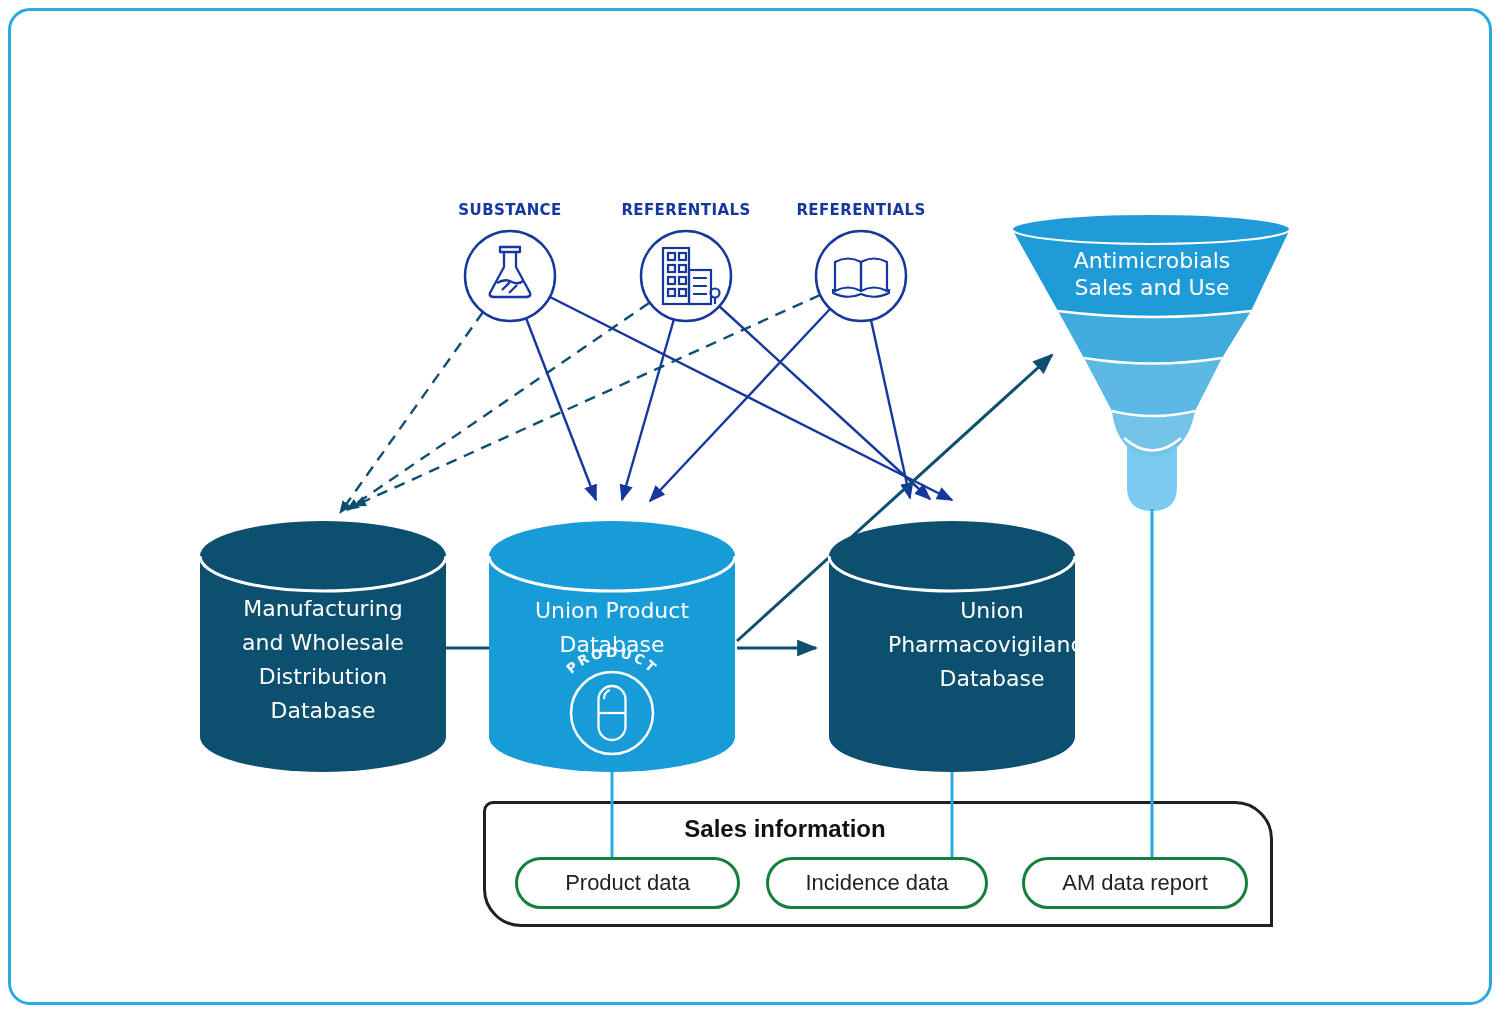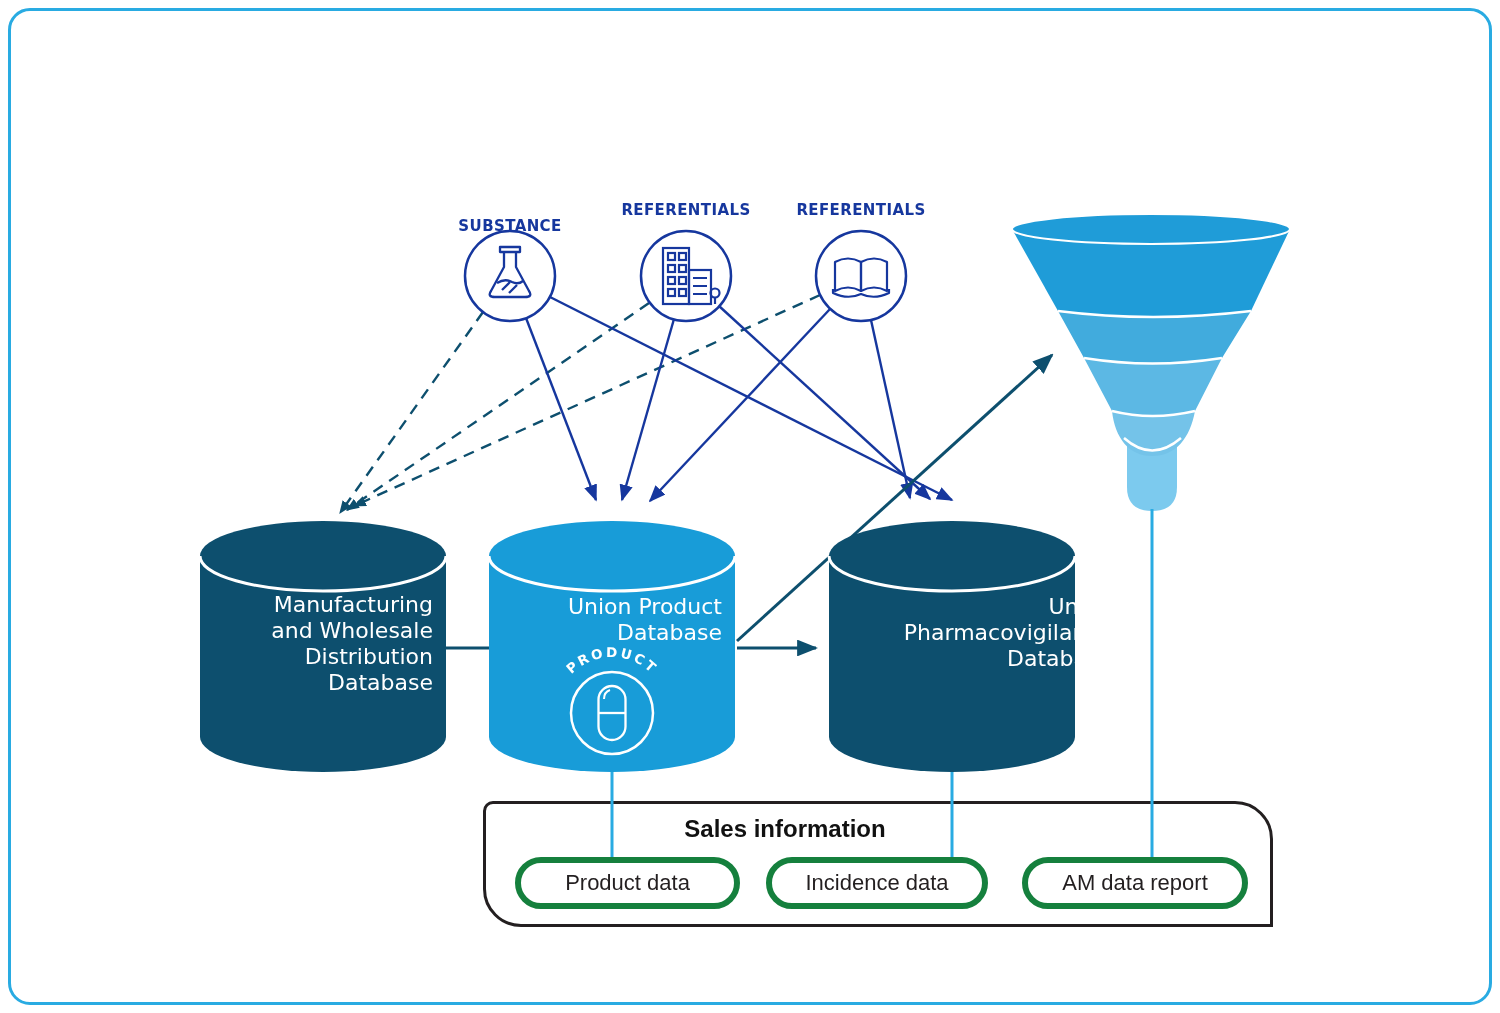--- a/index.html
+++ b/index.html
@@ -4,29 +4,29 @@
 <style>
   html,body{margin:0;padding:0;background:#fff;}
   .canvas{position:relative;width:1500px;height:1013px;background:#fff;overflow:hidden;
           font-family:"DejaVu Sans",sans-serif;}
   .frame{position:absolute;left:8px;top:8px;right:8px;bottom:8px;border:3px solid #29abe2;
          border-radius:22px;}
   .page-title{position:absolute;left:80px;top:74px;font-size:35px;font-weight:bold;
               color:#175a78;letter-spacing:0px;}
   .src-label{position:absolute;top:201px;width:200px;text-align:center;font-size:15px;
              font-weight:bold;color:#16379e;letter-spacing:.4px;}
-  .db-label{position:absolute;color:#fff;font-size:22px;line-height:26px;text-align:right;
+  .db-label{position:absolute;color:#fff;font-size:22px;line-height:34px;text-align:center;
             white-space:pre-line;}
   .funnel-label{position:absolute;left:1042px;top:247px;width:220px;color:#fff;font-size:22px;
             line-height:27px;text-align:center;white-space:pre-line;}
   .pub-box{position:absolute;left:483px;top:801px;width:790px;height:126px;background:#fff;
            border:3px solid #231f20;border-radius:10px 38px 0 38px;box-sizing:border-box;}
   .pub-heading{position:absolute;left:585px;top:815px;width:400px;text-align:center;
            font-family:"Liberation Sans",sans-serif;font-size:24px;font-weight:bold;color:#111;}
-  .pill{position:absolute;top:857px;height:52px;background:#fff;border:6px solid #15803d;
+  .pill{position:absolute;top:857px;height:52px;background:#fff;border:3px solid #15803d;
         border-radius:28px;box-sizing:border-box;display:flex;align-items:center;
         justify-content:center;font-family:"Liberation Sans",sans-serif;font-size:22px;
         color:#231f20;}
   .pill-1{left:515px;width:225px;}
   .pill-2{left:766px;width:222px;}
   .pill-3{left:1022px;width:226px;}
   svg.layer{position:absolute;left:0;top:0;pointer-events:none;}
   .z1{z-index:1;} .z2{z-index:2;} .z3{z-index:3;}
 </style>
 </head>
@@ -152,24 +152,26 @@
       <circle cx="612" cy="713" r="41" fill="none" stroke="#fff" stroke-width="2.5"></circle>
       <rect x="598.5" y="686" width="27" height="54" rx="13.5" fill="none" stroke="#fff" stroke-width="2.3"></rect>
       <path d="M598.5,713 H625.5" stroke="#fff" stroke-width="2.3"></path>
       <path d="M604,699 Q604,692 610,690" stroke="#fff" stroke-width="2" fill="none"></path>
       <text font-size="13.5" font-weight="bold" letter-spacing="2.5" fill="#fff" font-family="DejaVu Sans, sans-serif" text-anchor="middle">
         <textPath href="#prodArc" startOffset="50%">PRODUCT</textPath>
       </text>
     </g>
   </svg>
 
-  <div class="src-label z3" style="left:410px;margin-top:16px;">SUBSTANCE</div>
+  <div class="src-label z3" style="left:410px;">SUBSTANCE</div>
   <div class="src-label z3" style="left:586px;">REFERENTIALS</div>
   <div class="src-label z3" style="left:761px;">REFERENTIALS</div>
 
+  <div class="funnel-label z3">Antimicrobials
+Sales and Use</div>
 
   <div class="db-label z3" style="left:213px;top:592px;width:220px;">Manufacturing
 and Wholesale
 Distribution
 Database</div>
   <div class="db-label z3" style="left:502px;top:594px;width:220px;">Union Product
 Database</div>
   <div class="db-label z3" style="left:872px;top:594px;width:240px;">Union
 Pharmacovigilance
 Database</div>

